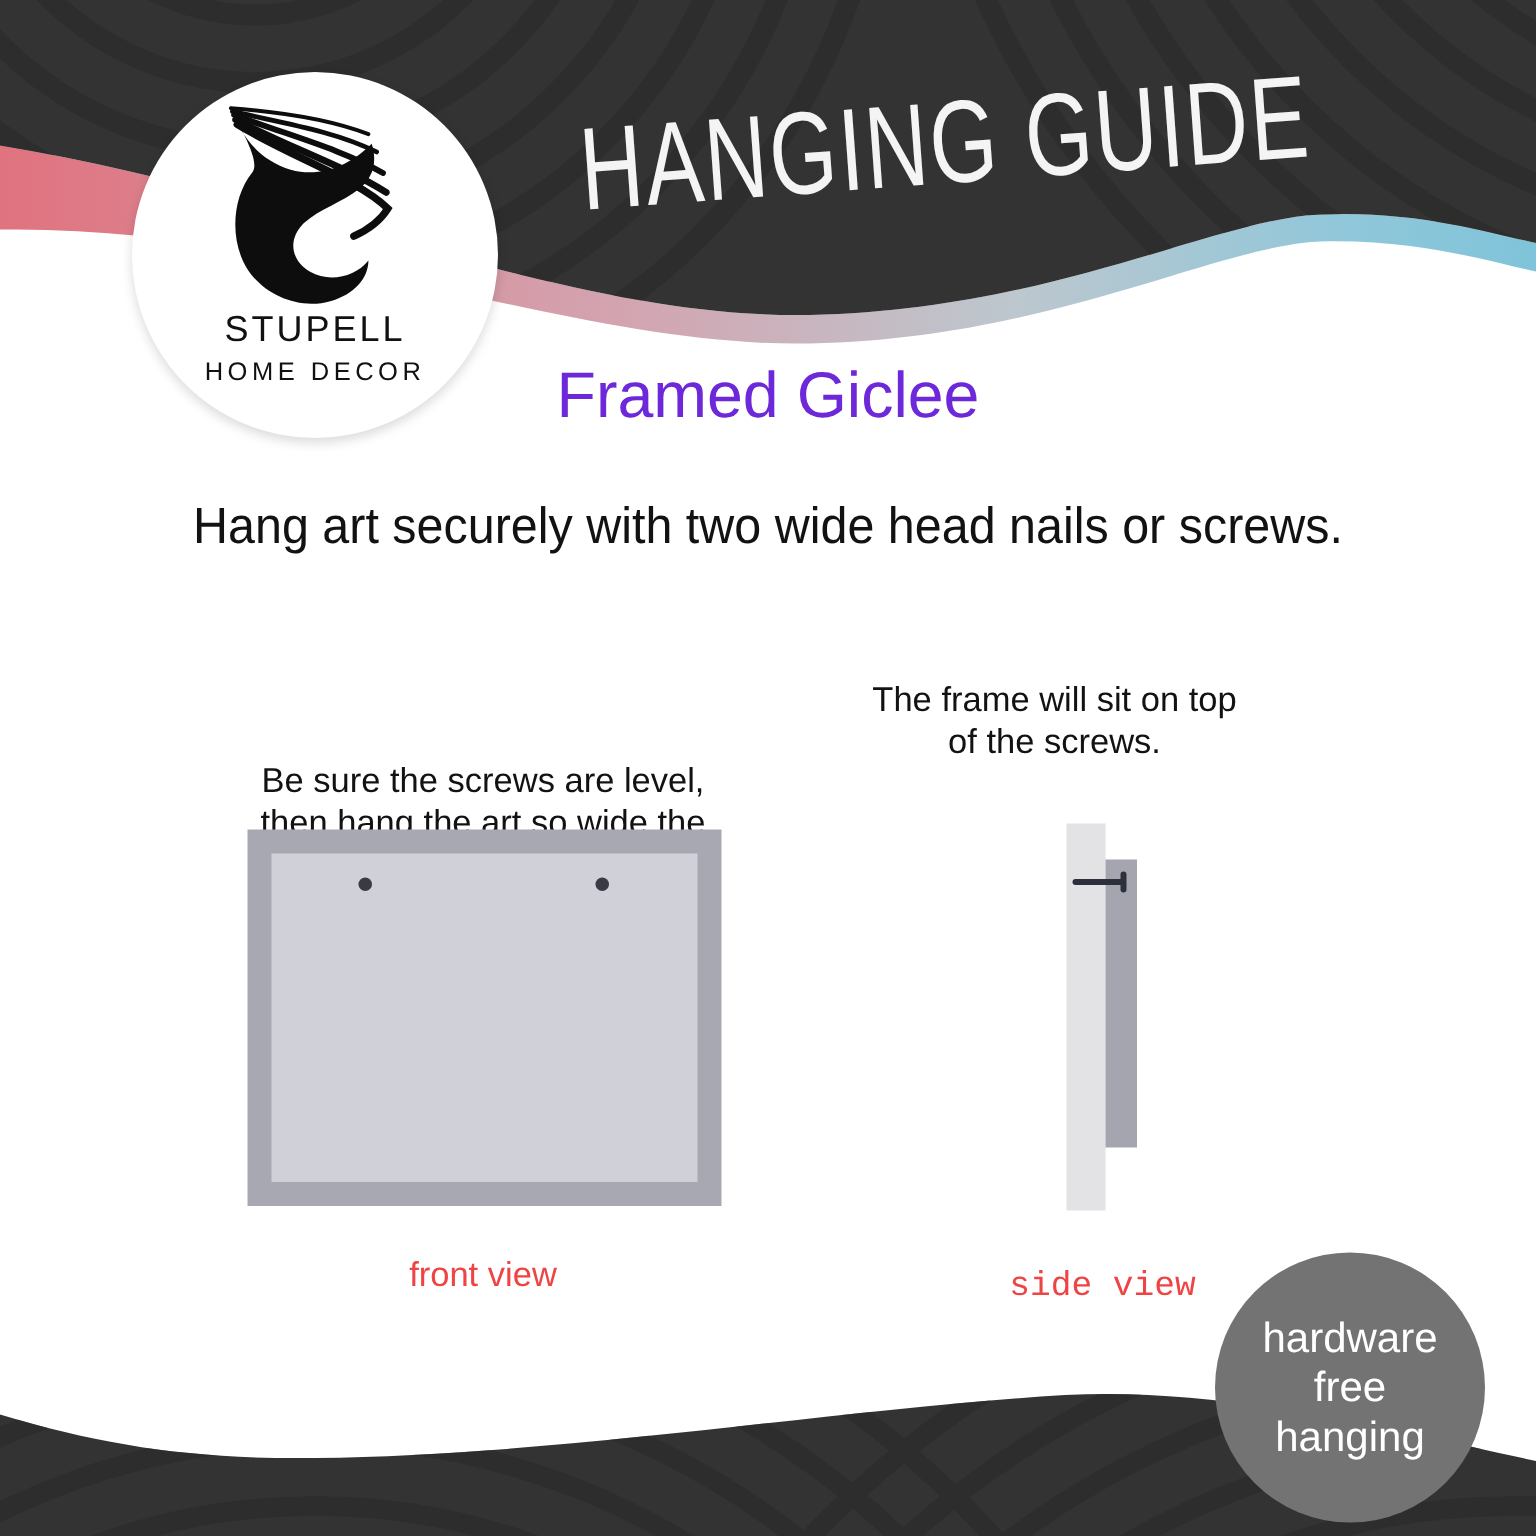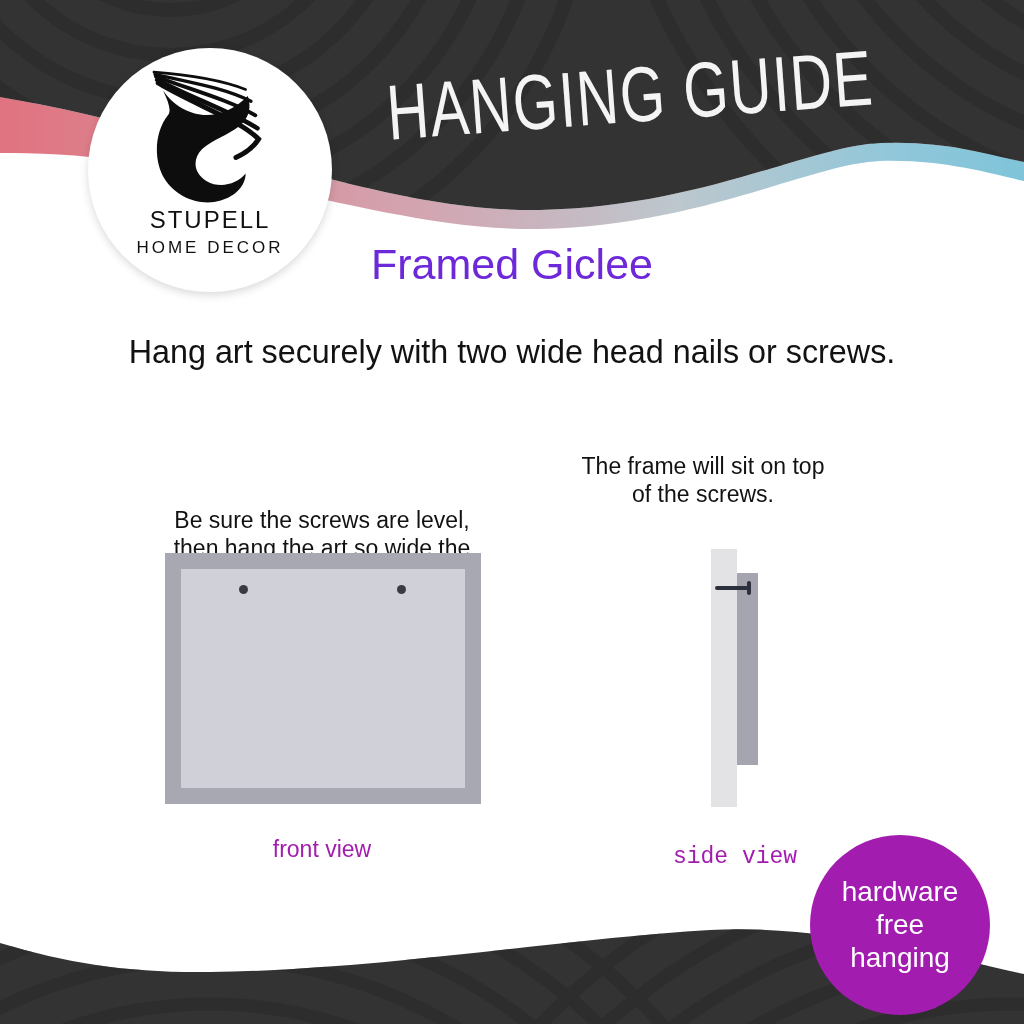--- a/index.html
+++ b/index.html
@@ -28,31 +28,31 @@
   
   .note{font-size:23px;line-height:27.5px;text-align:center;color:#121212;}
   #front-note{position:absolute;left:142px;top:461px;width:360px;margin-top:46px;}
   #side-note{position:absolute;left:553px;top:453px;width:300px;}
   
   #front-frame{position:absolute;left:165px;top:553px;width:316px;height:251px;background:#a8a8b2;}
   #front-art{position:absolute;left:16px;top:16px;width:284px;height:219px;background:#cfd0d8;}
   .screw-dot{position:absolute;width:9px;height:9px;border-radius:50%;background:#3a3a45;top:32px;}
   #screw-left{left:74px;}
   #screw-right{left:232px;}
-  .caption{position:absolute;font-size:23px;font-weight:400;text-align:center;color:#a21caf;}
+  .caption{position:absolute;font-size:23px;font-weight:400;text-align:center;color:#ef4444;}
   #front-caption{left:222px;top:836px;width:200px;}
   #side-caption{left:635px;top:844px;width:200px;font-family:Liberation Mono, monospace;}
   
   #side-wall{position:absolute;left:711px;top:549px;width:26px;height:258px;background:#e3e3e6;}
   #side-frame{position:absolute;left:737px;top:573px;width:21px;height:192px;background:#a5a5b0;}
   #nail-shaft{position:absolute;left:715px;top:586px;width:34px;height:4px;background:#2c303c;border-radius:2px;}
   #nail-head{position:absolute;left:747px;top:581px;width:4px;height:14px;background:#2c303c;border-radius:2px;}
   
   #badge{position:absolute;left:810px;top:835px;width:180px;height:180px;border-radius:50%;
-    background:#a21caf;display:flex;flex-direction:column;align-items:center;justify-content:center;
+    background:#737373;display:flex;flex-direction:column;align-items:center;justify-content:center;
     color:#ffffff;font-size:28px;line-height:34px;text-align:center;z-index:5;}
   #badge div{margin-top:-1px;}
   
   #footer-svg{position:absolute;left:0;bottom:0;z-index:4;}
 </style>
 </head>
 <body>
 
 <div id="page">
 

